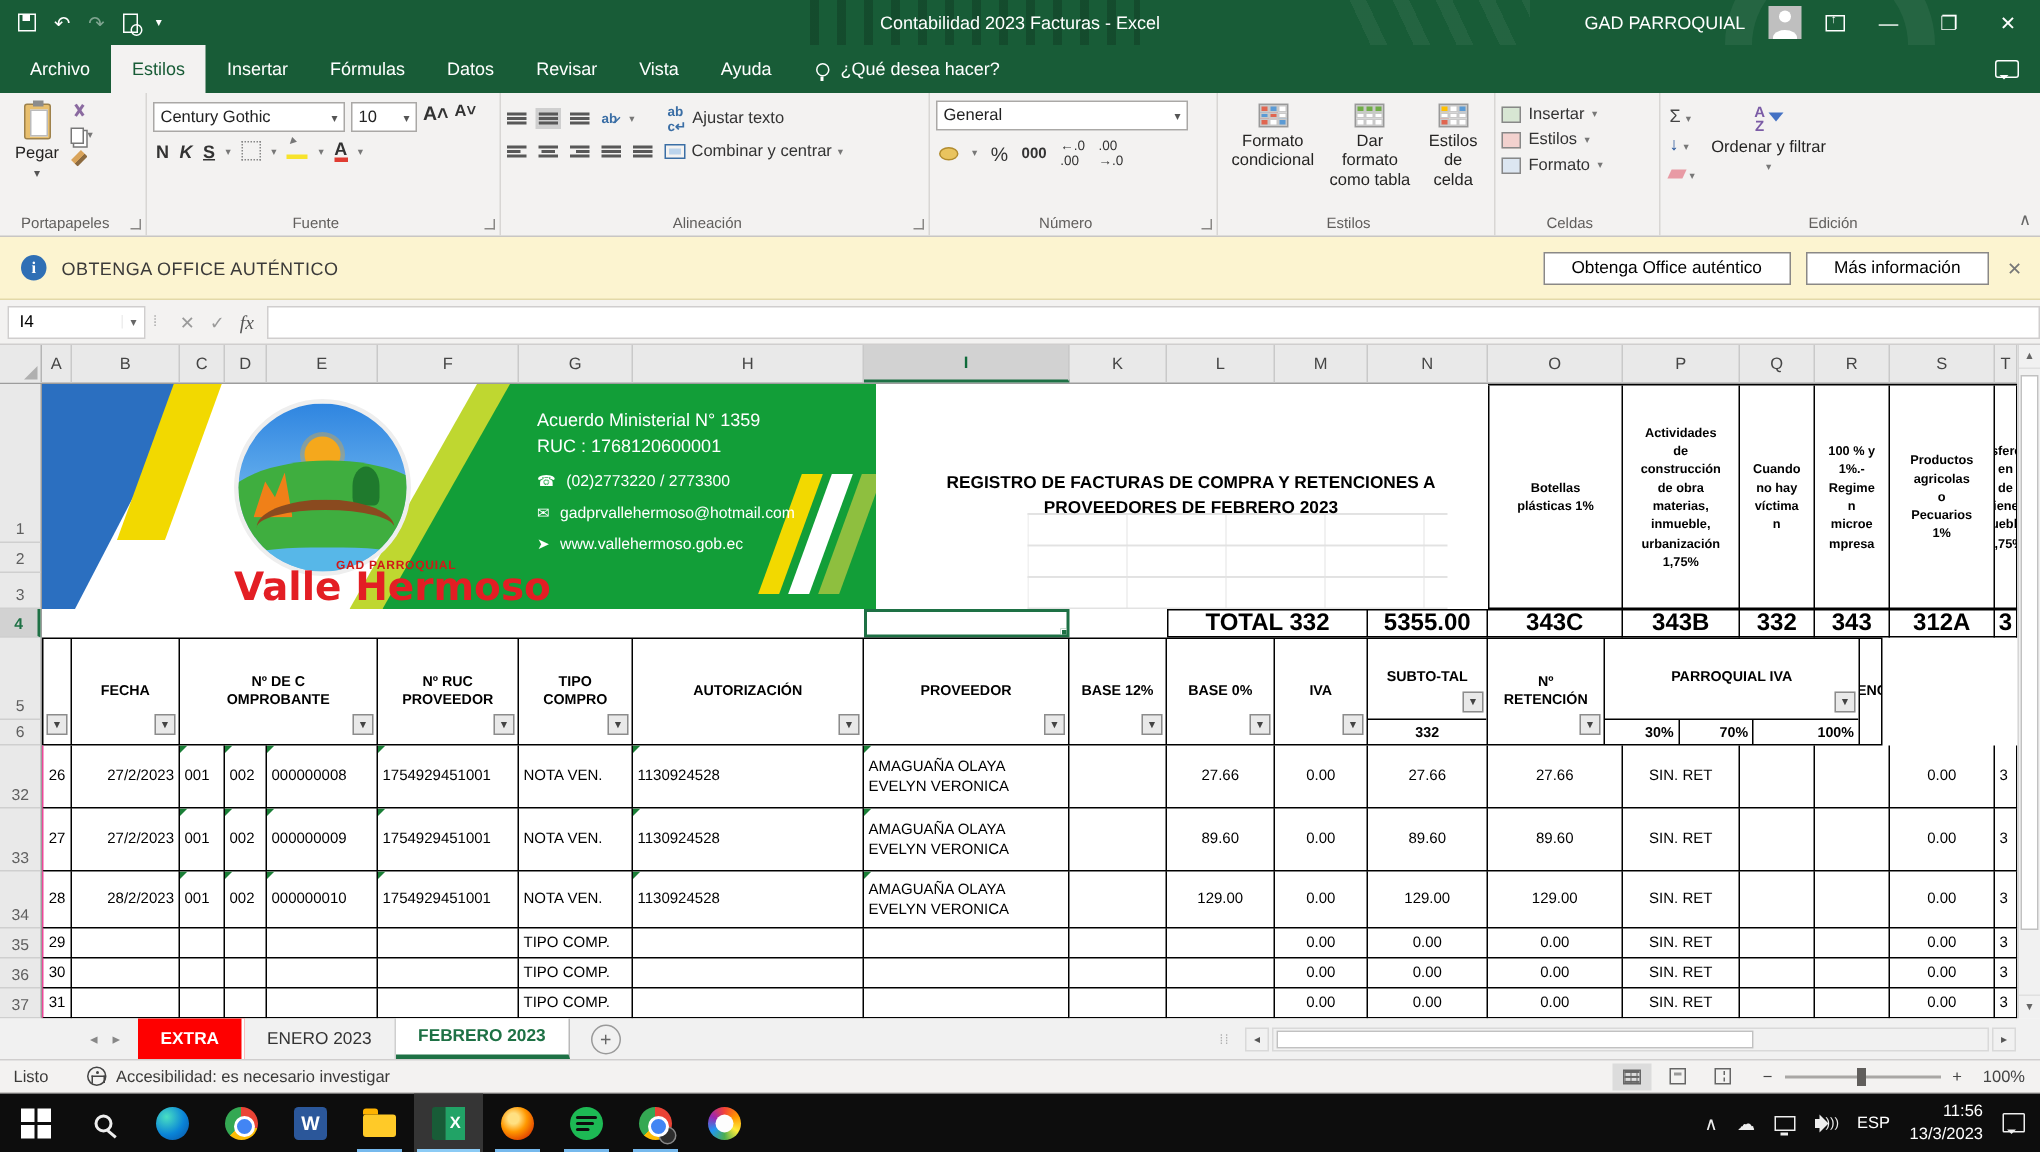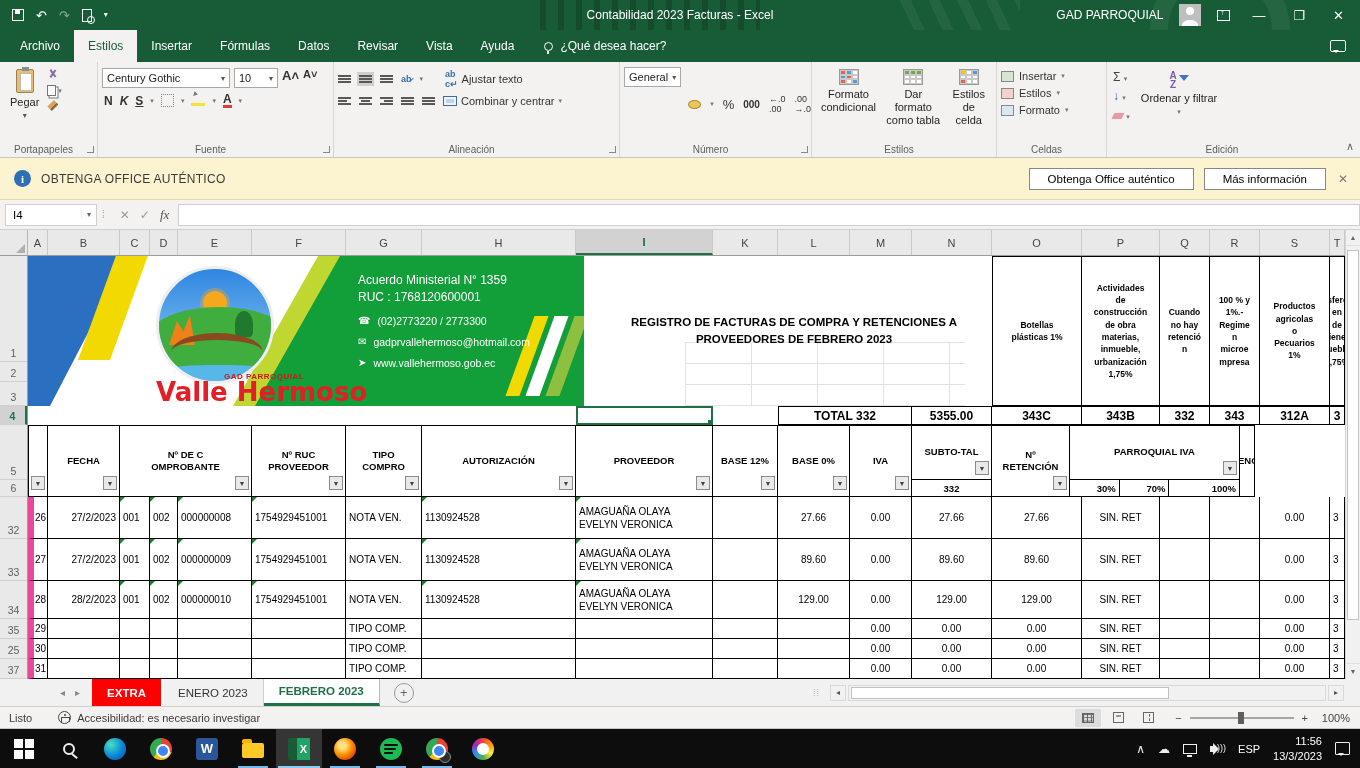--- a/index.html
+++ b/index.html
@@ -69,21 +69,21 @@
   .Acolor { font-weight:bold; border-bottom:3px solid #e03c32; line-height:1; padding-bottom:0; }
   .alncol { display:flex; flex-direction:column; gap:6px; padding-top:2px; }
   .alnrow { display:flex; align-items:center; gap:8px; }
   .lines { display:inline-block; width:13px; }
   .lines i { display:block; height:1.5px; background:#585858; margin:1.5px 0; }
   .lines.l i:nth-child(2){ width:70%; } .lines.c i:nth-child(2){ width:70%; margin:1.5px auto; } .lines.r i:nth-child(2){ width:70%; margin-left:auto; }
   .lines.sel { background:#cfcfcf; outline:2px solid #cfcfcf; }
   .smalltxt { font-size:11px; color:#333; display:flex; align-items:center; gap:4px; }
   .abic { font-size:9px; font-weight:bold; color:#3a6ea5; }
   .mergeic { width:14px; height:10px; border:1px solid #3a6ea5; background:linear-gradient(#bcd4ec,#bcd4ec) center/8px 4px no-repeat; }
-  .numcol { display:flex; flex-direction:row; gap:5px; width:176px; }
+  .numcol { display:flex; flex-direction:column; gap:5px; width:176px; }
   .numrow { display:flex; align-items:center; gap:9px; font-size:11px; color:#333; padding-left:2px; }
   .coin { width:13px; height:9px; border:1px solid #b28c2e; border-radius:50%; background:#e9c45f; }
   .stylebtn { display:flex; flex-direction:column; align-items:center; gap:3px; font-size:11px; color:#252423; padding:2px 5px; text-align:center; line-height:1.2; }
   .grid16 { width:20px; height:16px; display:grid; grid-template-columns:repeat(3,1fr); grid-template-rows:repeat(3,1fr); border:1px solid #999; background:#fff; }
   .grid16 b { border:0.5px solid #c9c9c9; }
   .grid16 .r { background:#e06650; } .grid16 .b2 { background:#5b9bd5; } .grid16 .g { background:#70ad47; } .grid16 .y { background:#ffc000; }
   .cellscol { display:flex; flex-direction:column; gap:5px; padding-top:3px; }
   .cellrow { display:flex; align-items:center; gap:5px; font-size:11px; color:#333; }
   .cellic { width:13px; height:11px; border:1px solid #888; background:#dce6f1; }
   .cellic.ins { background:#d7e6d3; } .cellic.del { background:#f3d1ce; }
@@ -158,42 +158,42 @@
   .cico { font-size:10px; }
 
   .sheettitle { position:absolute; left:556px; top:0; width:420px; height:150px; display:flex; align-items:center; justify-content:center; text-align:center; font-weight:bold; font-size:11.5px; line-height:1.5; }
   .sheettitle span { display:block; width:390px; }
 
   .topheaders { position:absolute; left:964px; top:0; height:150px; display:flex; border-top:1px solid #000; }
   .tophdr { border-right:1px solid #000; border-bottom:1px solid #000; display:flex; align-items:center; justify-content:center; text-align:center; font-weight:bold; font-size:8.5px; line-height:1.45; white-space:pre-line; overflow:hidden; padding:1px; }
   .tophdr:first-child { border-left:1px solid #000; }
 
   .row4 { position:absolute; left:0; top:150px; height:19px; display:flex; }
-  .r4cell { height:19px; display:flex; align-items:center; justify-content:center; font-size:12px; font-weight:bold; overflow:hidden; }
+  .r4cell { height:19px; display:flex; align-items:center; justify-content:center; font-size:16px; font-weight:bold; overflow:hidden; }
   .r4cell.bordered { border:1px solid #000; border-left:none; }
   .r4cell.firstb { border-left:1px solid #000; }
   .r4cell.sel { border:2px solid #1e7145; position:relative; }
   .r4cell.sel:after { content:""; position:absolute; right:-3px; bottom:-3px; width:5px; height:5px; background:#1e7145; border:1px solid #fff; }
 
   .headrow { position:absolute; left:0; top:169px; height:72px; display:flex; border-top:1px solid #000; border-bottom:1px solid #000; }
   .hcell { border-right:1px solid #000; display:flex; flex-direction:column; position:relative; overflow:hidden; }
   .hcell:first-child { border-left:1px solid #000; }
   .hlabel { flex:1; display:flex; align-items:center; justify-content:center; text-align:center; font-weight:bold; font-size:9.5px; line-height:1.3; white-space:pre-line; padding:0 1px; overflow:hidden; }
   .hfilter { position:absolute; right:2px; bottom:21px; }
   .hcell.nosub .hfilter { bottom:6px; }
   .filterbtn { width:14px; height:14px; background:#e9e9e9; border:1px solid #8c8c8c; display:flex; align-items:center; justify-content:center; font-size:7px; color:#444; }
   .hsub { height:17px; border-top:1px solid #000; display:flex; align-items:center; justify-content:center; font-weight:bold; font-size:9.5px; }
   .hsubs { height:17px; border-top:1px solid #000; display:flex; }
   .hsubs div { border-right:1px solid #000; display:flex; align-items:center; justify-content:flex-end; padding-right:3px; font-weight:bold; font-size:9.5px; }
   .hsubs div:last-child { border-right:none; }
 
   .datarows { position:absolute; left:0; top:241px; }
   .drow { display:flex; }
   .dcell { border-right:1px solid #000; border-bottom:1px solid #000; font-size:10px; padding:0 3px; display:flex; align-items:center; overflow:hidden; white-space:nowrap; position:relative; }
-  .dcell:first-child { border-left:6px solid #ec4899; }
+  .dcell:first-child { border-left:1px solid #ec4899; }
   .dcell.wrap { white-space:normal; line-height:1.3; }
   .dcell.flag:before { content:""; position:absolute; left:0; top:0; border-top:5px solid #1a7f37; border-right:5px solid transparent; }
   .al-l { justify-content:flex-start; } .al-r { justify-content:flex-end; } .al-c { justify-content:center; }
 
   
   .vscroll { position:absolute; right:0; top:230px; width:15px; height:449px; background:#f1f1f1; border-left:1px solid #d6d6d6; }
   .vs-up,.vs-dn { position:absolute; left:0; width:14px; height:16px; display:flex; align-items:center; justify-content:center; font-size:7px; color:#666; background:#f1f1f1; }
   .vs-up { top:0; border-bottom:1px solid #e0e0e0; }
   .vs-dn { bottom:0; border-top:1px solid #e0e0e0; }
   .vs-thumb { position:absolute; left:1px; top:20px; width:12px; height:370px; background:#fff; border:1px solid #c1c1c1; }
@@ -598,21 +598,21 @@
         <div class="gnum" style="top: 86px; height: 20px;">1</div>
         <div class="gnum" style="top: 106px; height: 20px;">2</div>
         <div class="gnum" style="top: 126px; height: 24px;">3</div>
         <div class="gnum sel" style="top: 150px; height: 19px;">4</div>
         <div class="gnum" style="top: 169px; height: 55px;">5</div>
         <div class="gnum" style="top: 224px; height: 17px;">6</div>
         <div class="gnum" style="top: 241px; height: 42px;">32</div>
         <div class="gnum" style="top: 283px; height: 42px;">33</div>
         <div class="gnum" style="top: 325px; height: 38px;">34</div>
         <div class="gnum" style="top: 363px; height: 20px;">35</div>
-        <div class="gnum" style="top: 383px; height: 20px;">25</div>
+        <div class="gnum" style="top: 383px; height: 20px;">36</div>
         <div class="gnum" style="top: 403px; height: 20px;">37</div>
       </div>
     <div class="content" id="grid-content">
 
       <div class="banner-grid"></div>
 
       <div class="bannerart">
         <div class="blueband"></div>
         <div class="ystripe"></div>
         <div class="gstripe"></div>
@@ -662,21 +662,21 @@
           <div class="tophdr" style="width: 78px;">Actividades
 de
 construcción
 de obra
 materias,
 inmueble,
 urbanización
 1,75%</div>
           <div class="tophdr" style="width: 50px;">Cuando
 no hay
-retenció
+víctima
 n</div>
           <div class="tophdr" style="width: 50px;">100 % y
 1%.-
 Regime
 n
 microe
 mpresa</div>
           <div class="tophdr" style="width: 70px;">Productos
 agricolas
 o

